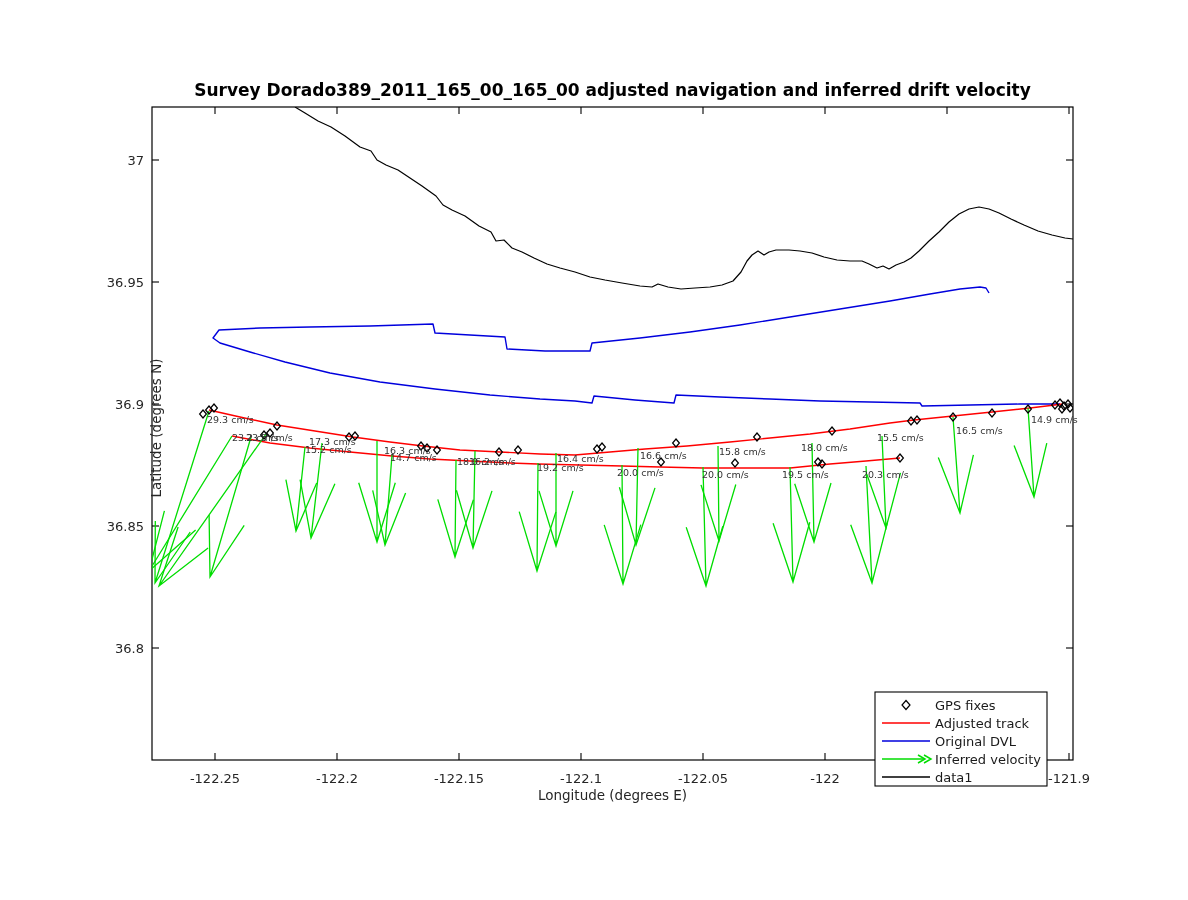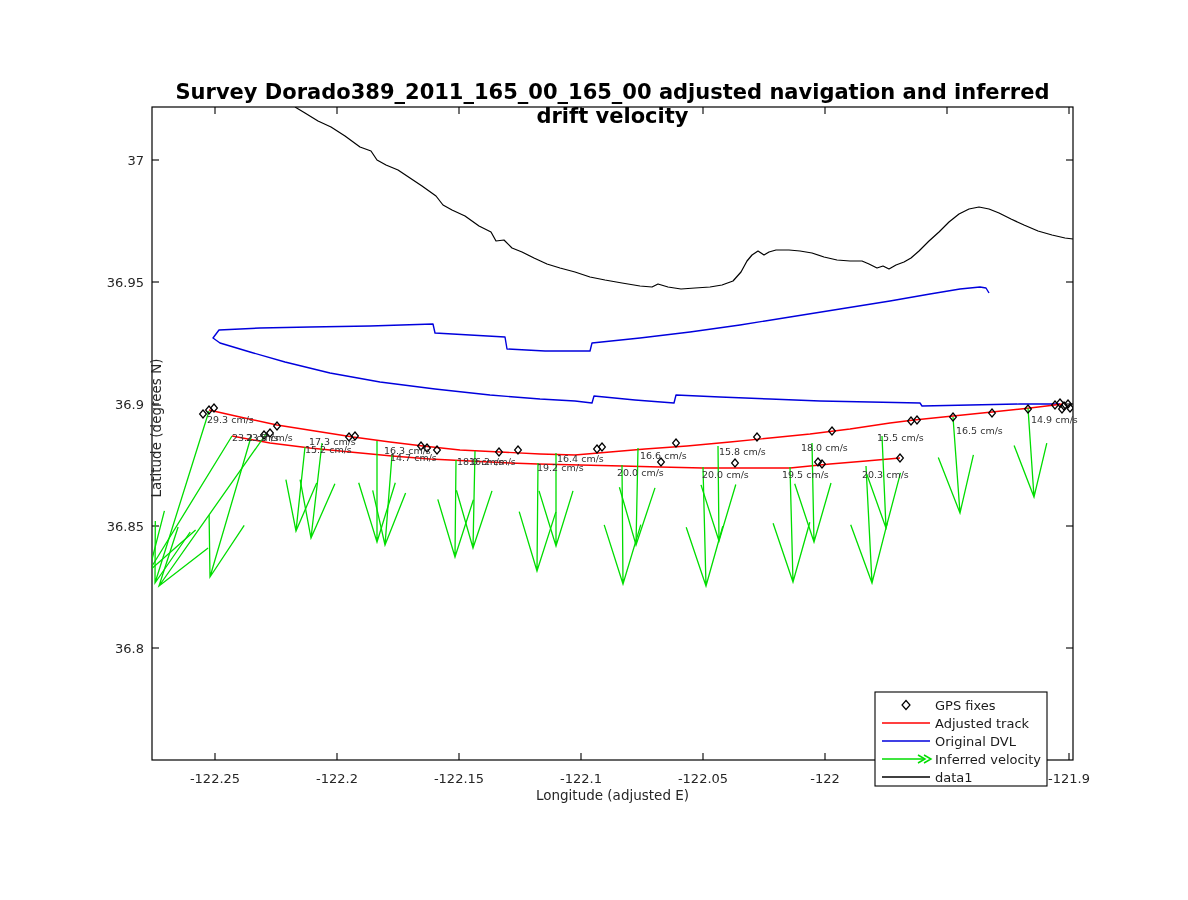--- a/index.html
+++ b/index.html
@@ -1,21 +1,21 @@
 <!DOCTYPE html>
 <html><head>
 <meta charset="utf-8">
 <style>
   html,body{margin:0;padding:0;background:#ffffff;}
   body{width:1188px;height:900px;position:relative;overflow:hidden;
        font-family:"DejaVu Sans","Liberation Sans",sans-serif;}
   #figure{position:absolute;left:0;top:0;width:1188px;height:900px;}
   #plot-svg{position:absolute;left:0;top:0;}
   .fig-title{position:absolute;left:152px;top:80px;width:921px;text-align:center;
-             font-size:21px;font-weight:bold;color:#000;}
+             font-size:17px;font-weight:bold;color:#000;}
   .xlabel{position:absolute;left:152px;top:787px;width:921px;text-align:center;
           font-size:13.5px;color:#262626;}
   .ylabel{position:absolute;left:56px;top:420px;width:200px;text-align:center;
           font-size:13.5px;color:#262626;transform:rotate(-90deg);transform-origin:center center;}
 </style>
 </head>
 <body>
 
 <div id="figure">
   <svg id="plot-svg" width="1188" height="900" viewBox="0 0 1188 900" xmlns="http://www.w3.org/2000/svg">
@@ -166,15 +166,15 @@
         <line x1="882" y1="741" x2="930" y2="741" stroke="#0000dd" stroke-width="1.5"></line>
         <text x="935" y="745.5" font-size="13px" fill="#1a1a1a">Original DVL</text>
         <line x1="882" y1="759" x2="924" y2="759" stroke="#00dd00" stroke-width="1.5"></line>
         <path d="M918,755 L925,759 L918,763 M924,755 L931,759 L924,763" fill="none" stroke="#00dd00" stroke-width="1.5"></path>
         <text x="935" y="763.5" font-size="13px" fill="#1a1a1a">Inferred velocity</text>
         <line x1="882" y1="777" x2="930" y2="777" stroke="#000000" stroke-width="1.5"></line>
         <text x="935" y="781.5" font-size="13px" fill="#1a1a1a">data1</text>
       </g>
     </svg>
   <div class="fig-title">Survey Dorado389_2011_165_00_165_00 adjusted navigation and inferred drift velocity</div>
-  <div class="xlabel">Longitude (adjusted E)</div>
+  <div class="xlabel">Longitude (degrees E)</div>
   <div class="ylabel">Latitude (degrees N)</div>
 </div>
 
 </body></html>

